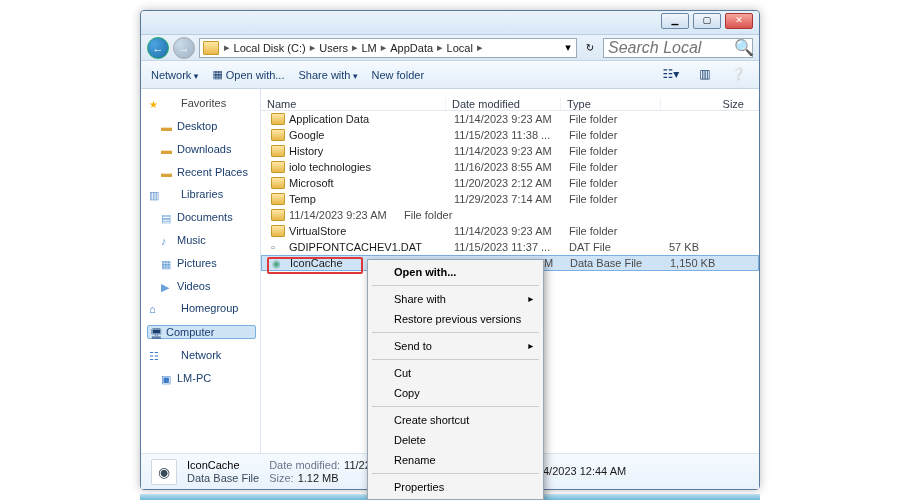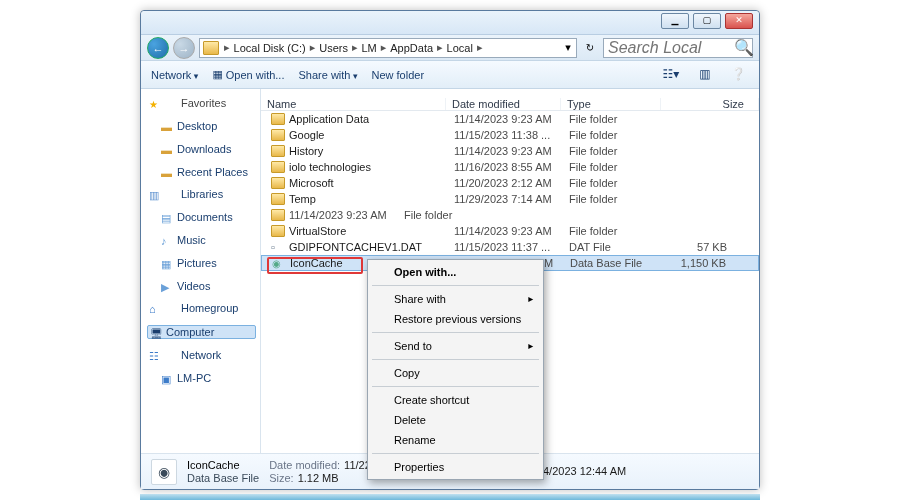--- a/index.html
+++ b/index.html
@@ -52,21 +52,21 @@
   .rows { }
   .row { display:flex; height:16px; align-items:center; }
   .row.sel { background:#cfe3f7; border:1px solid #7bb1e0; }
   .ficon { width:14px; height:12px; margin:0 4px 0 10px; display:inline-block; }
   .ficon.fld { background:linear-gradient(#ffe9a6,#e8b84a); border:1px solid #c79a2a; border-radius:1px; }
   .ficon.dat::before { content:"▫"; color:#789; font-size:11px; }
   .ficon.db::before  { content:"◉"; color:#5a8; font-size:10px; }
   .rname { width:165px; color:#1a1a1a; white-space:nowrap; overflow:hidden; }
   .rdate { width:115px; color:#4a4a4a; }
   .rtype { width:100px; color:#4a4a4a; }
-  .rsize { flex:1; text-align:right; padding-right:32px; color:#4a4a4a; }
+  .rsize { flex:1; text-align:left; padding-right:32px; color:#4a4a4a; }
   .hl { position:absolute; border:2px solid #e03838; border-radius:2px; pointer-events:none; }
   .ctxmenu { position:absolute; background:#f4f4f4; border:1px solid #9aa6b2; box-shadow:2px 3px 8px rgba(0,0,0,.35); font-size:11px; min-width:160px; padding:2px; z-index:50; }
   .ctxitem { padding:4px 20px 4px 24px; position:relative; cursor:default; }
   .ctxitem.bold { font-weight:bold; }
   .ctxitem.arrow::after { content:"▸"; position:absolute; right:8px; top:4px; font-size:10px; }
   .ctxsep { height:1px; background:#c7cdd3; margin:3px 2px; }
   .status { position:absolute; left:0; right:0; bottom:0; height:36px; border-top:1px solid #d9e4ee; background:linear-gradient(#f5faff,#e9f2fb); display:flex; align-items:center; gap:10px; padding:0 10px; font-size:11px; color:#3a4a5a; }
   .sicon { width:26px; height:26px; background:#fff; border:1px solid #cdd8e1; border-radius:2px; display:flex; align-items:center; justify-content:center; font-size:14px; }
   .sblock { display:flex; flex-direction:column; line-height:13px; }
   .skv { color:#6a7588; }
@@ -274,20 +274,21 @@
       <div class="hl" style="left:6px; top:168px; width:96px; height:17px;"></div>
 
       <div class="ctxmenu" style="left:106px; top:170px;">
         <div class="ctxitem bold">Open with...</div>
         <div class="ctxsep"></div>
         <div class="ctxitem arrow">Share with</div>
         <div class="ctxitem">Restore previous versions</div>
         <div class="ctxsep"></div>
         <div class="ctxitem arrow">Send to</div>
         <div class="ctxsep"></div>
+        <div class="ctxitem">Cut</div>
         <div class="ctxitem">Copy</div>
         <div class="ctxsep"></div>
         <div class="ctxitem">Create shortcut</div>
         <div class="ctxitem">Delete</div>
         <div class="ctxitem">Rename</div>
         <div class="ctxsep"></div>
         <div class="ctxitem">Properties</div>
       </div>
     </div>
   </div>

